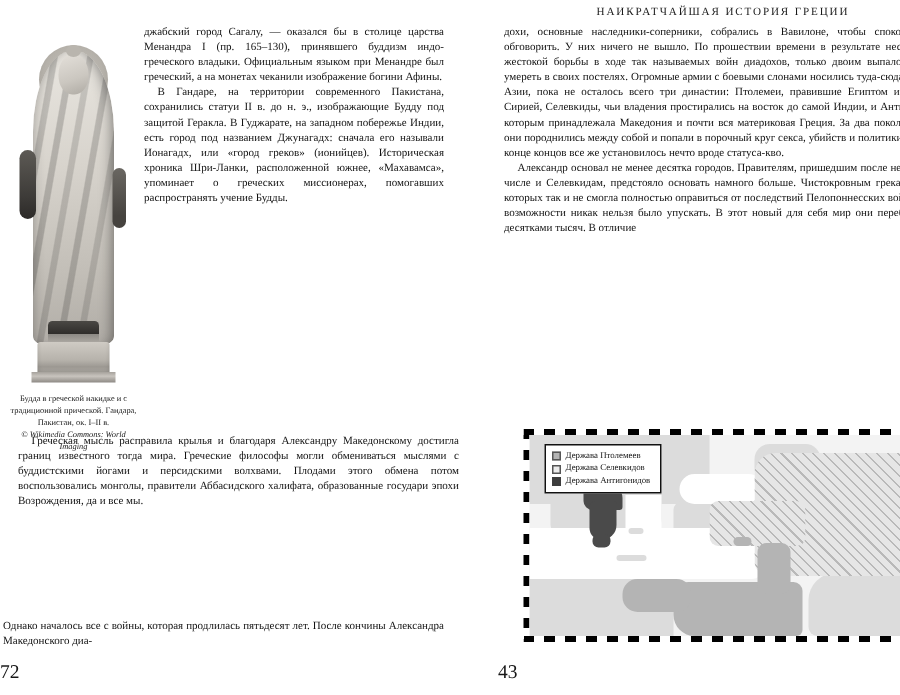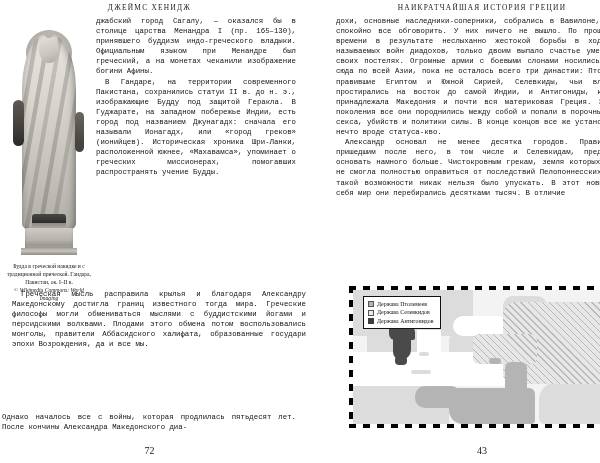--- a/index.html
+++ b/index.html
@@ -177,21 +177,20 @@
   }
 
   
   .body-text {
     font-size: 7.35px;
     line-height: 10.1px;
     text-align: justify;
     text-align-last: left;
     color: #121212;
     hyphens: manual;
-    font-family: Liberation Mono, monospace;
   }
   .body-text p { margin: 0; }
   .body-text p.indent { text-indent: 9px; }
 
   .col-wrap-top {
     position: absolute;
     left: 96px;
     top: 16px;
     width: 200px;
   }
@@ -217,22 +216,22 @@
     position: absolute;
     left: 2px;
     top: 412px;
     width: 294px;
   }
 
   .folio {
     position: absolute;
     bottom: 7px;
     width: 100%;
-    text-align: center;
-    font-size: 10px;
+    text-align: left;
+    font-size: 13px;
     color: #171717;
   }
 
   
   .right-text {
     position: absolute;
     left: 4px;
     top: 16px;
     width: 292px;
   }
@@ -320,21 +319,20 @@
   .sw-seleucid { background-color: #ececec; }
   .sw-antigonid { background-color: #3d3d3d; border-color: #3d3d3d; }
 </style>
 </head>
 <body>
 
 <div class="spread">
 
   <div class="page-left">
 
-    <div class="running-head">ДЖЕЙМС ХЕНИДЖ</div>
 
     <div class="figure-block">
       <div class="statue-wrap">
         <div class="halo"></div>
         <div class="statue-body"></div>
         <div class="statue-head"></div>
         <div class="statue-topknot"></div>
         <div class="statue-arm-l"></div>
         <div class="statue-arm-r"></div>
         <div class="statue-feet"></div>

